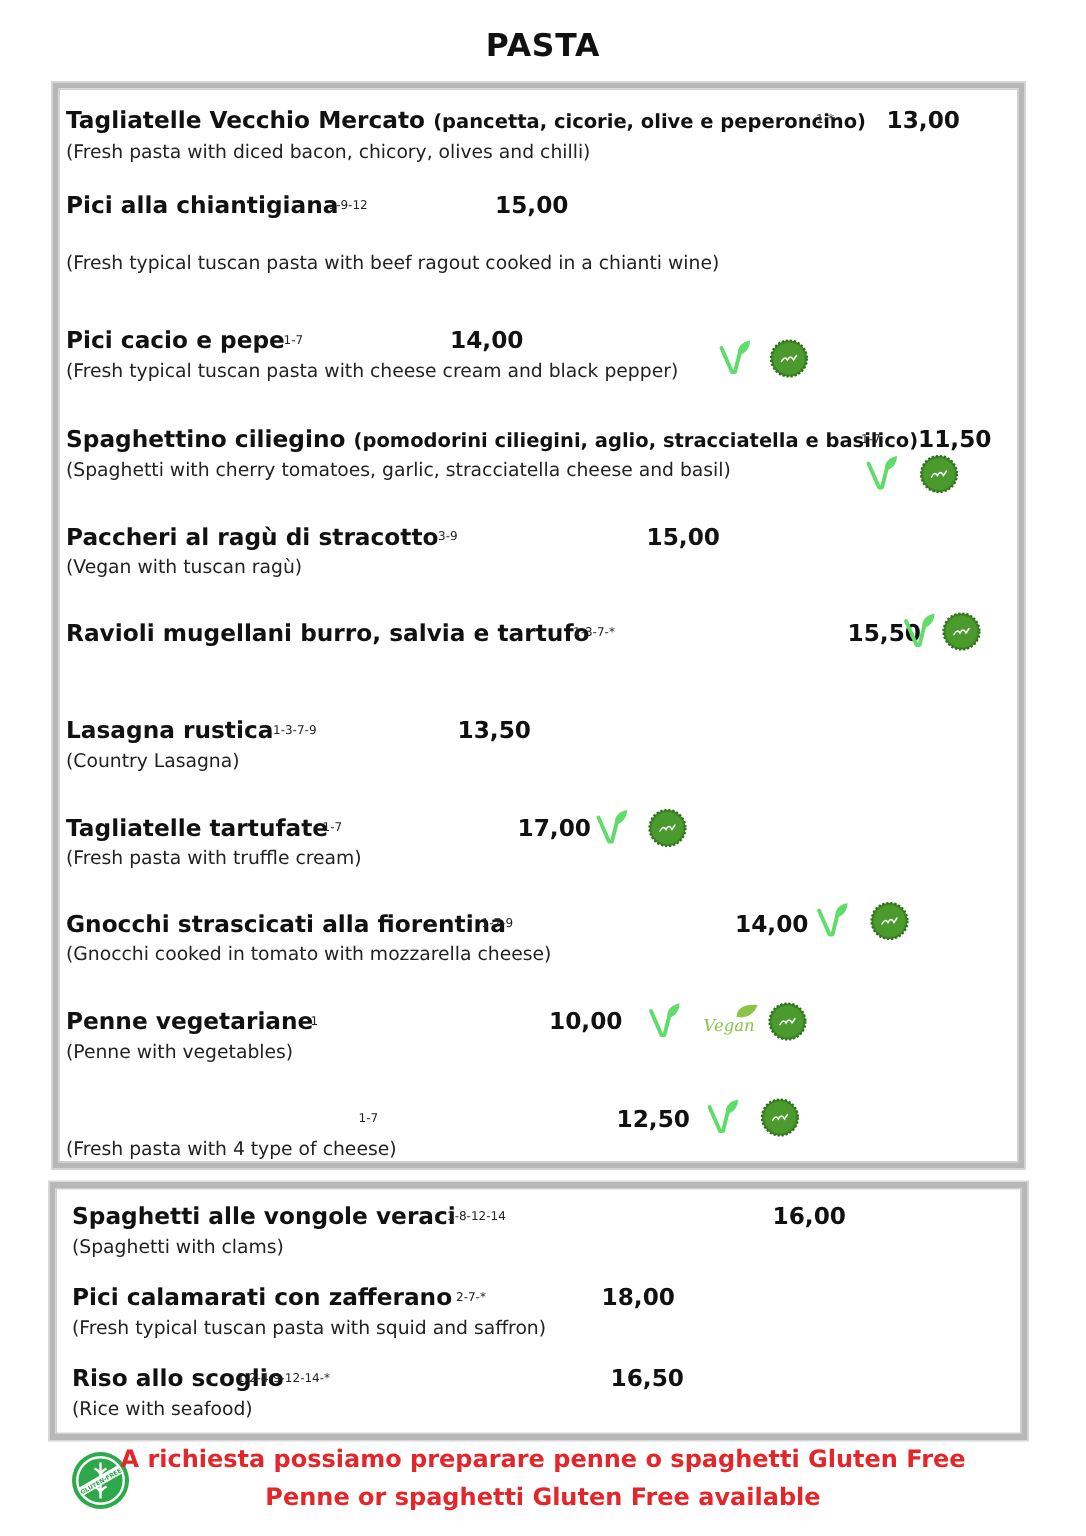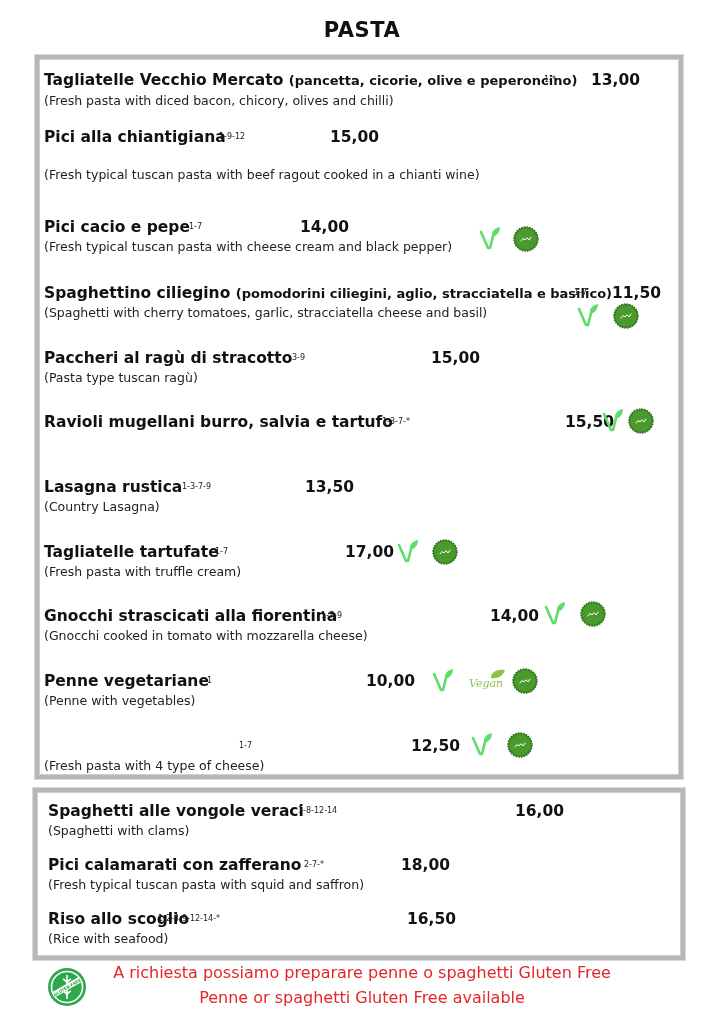--- a/index.html
+++ b/index.html
@@ -30,21 +30,21 @@
     .icon { position: absolute; }
     .veg-icon { width: 22px; height: 24px; }
     .halal-icon { width: 26px; height: 26px; }
     .vegan-icon { width: 40px; height: 24px; }
 
     .footer {
       position: absolute; left: 0; top: 963px; width: 724px;
     }
     .footer-line {
       position: absolute; left: 0; width: 724px; text-align: center;
-      color: #e3262a; font-size: 16px; font-weight: normal; white-space: nowrap;
+      color: #e3262a; font-size: 16px; font-weight: bold; white-space: nowrap;
     }
     .gf-icon { position: absolute; left: 47px; top: 4px; width: 40px; height: 40px; }
   </style>
 </head>
 <body>
 
 <svg width="0" height="0" style="position:absolute">
   <defs>
     <symbol id="sym-veg" viewBox="0 0 22 24">
       <path d="M2 6 L9 22 L11 22 L14 10" fill="none" stroke="#5fdc6a" stroke-width="2.6" stroke-linecap="round" stroke-linejoin="round"></path>
@@ -109,21 +109,21 @@
       </svg>
     <svg class="icon halal-icon" style="left:574px;top:19px">
         <use href="#sym-halal"></use>
       </svg>
   </div>
 
   <div class="item" style="top:290px">
     <div class="line1" style="left:5px">Paccheri al ragù di stracotto</div>
     <span class="allerg" style="left:253px">3-9</span>
     <span class="price" style="left:392px">15,00</span>
-    <div class="desc" style="left:5px;top:21px">(Pasta type tuscan ragù)</div>
+    <div class="desc" style="left:5px;top:21px">(Vegan with tuscan ragù)</div>
   </div>
 
   <div class="item" style="top:354px">
     <div class="line1" style="left:5px">Ravioli mugellani burro, salvia e tartufo</div>
     <span class="allerg" style="left:343px">1-3-7-*</span>
     <span class="price" style="left:526px">15,50</span>
     <svg class="icon veg-icon" style="left:563px;top:-5px">
         <use href="#sym-veg"></use>
       </svg>
     <svg class="icon halal-icon" style="left:589px;top:-5px">

